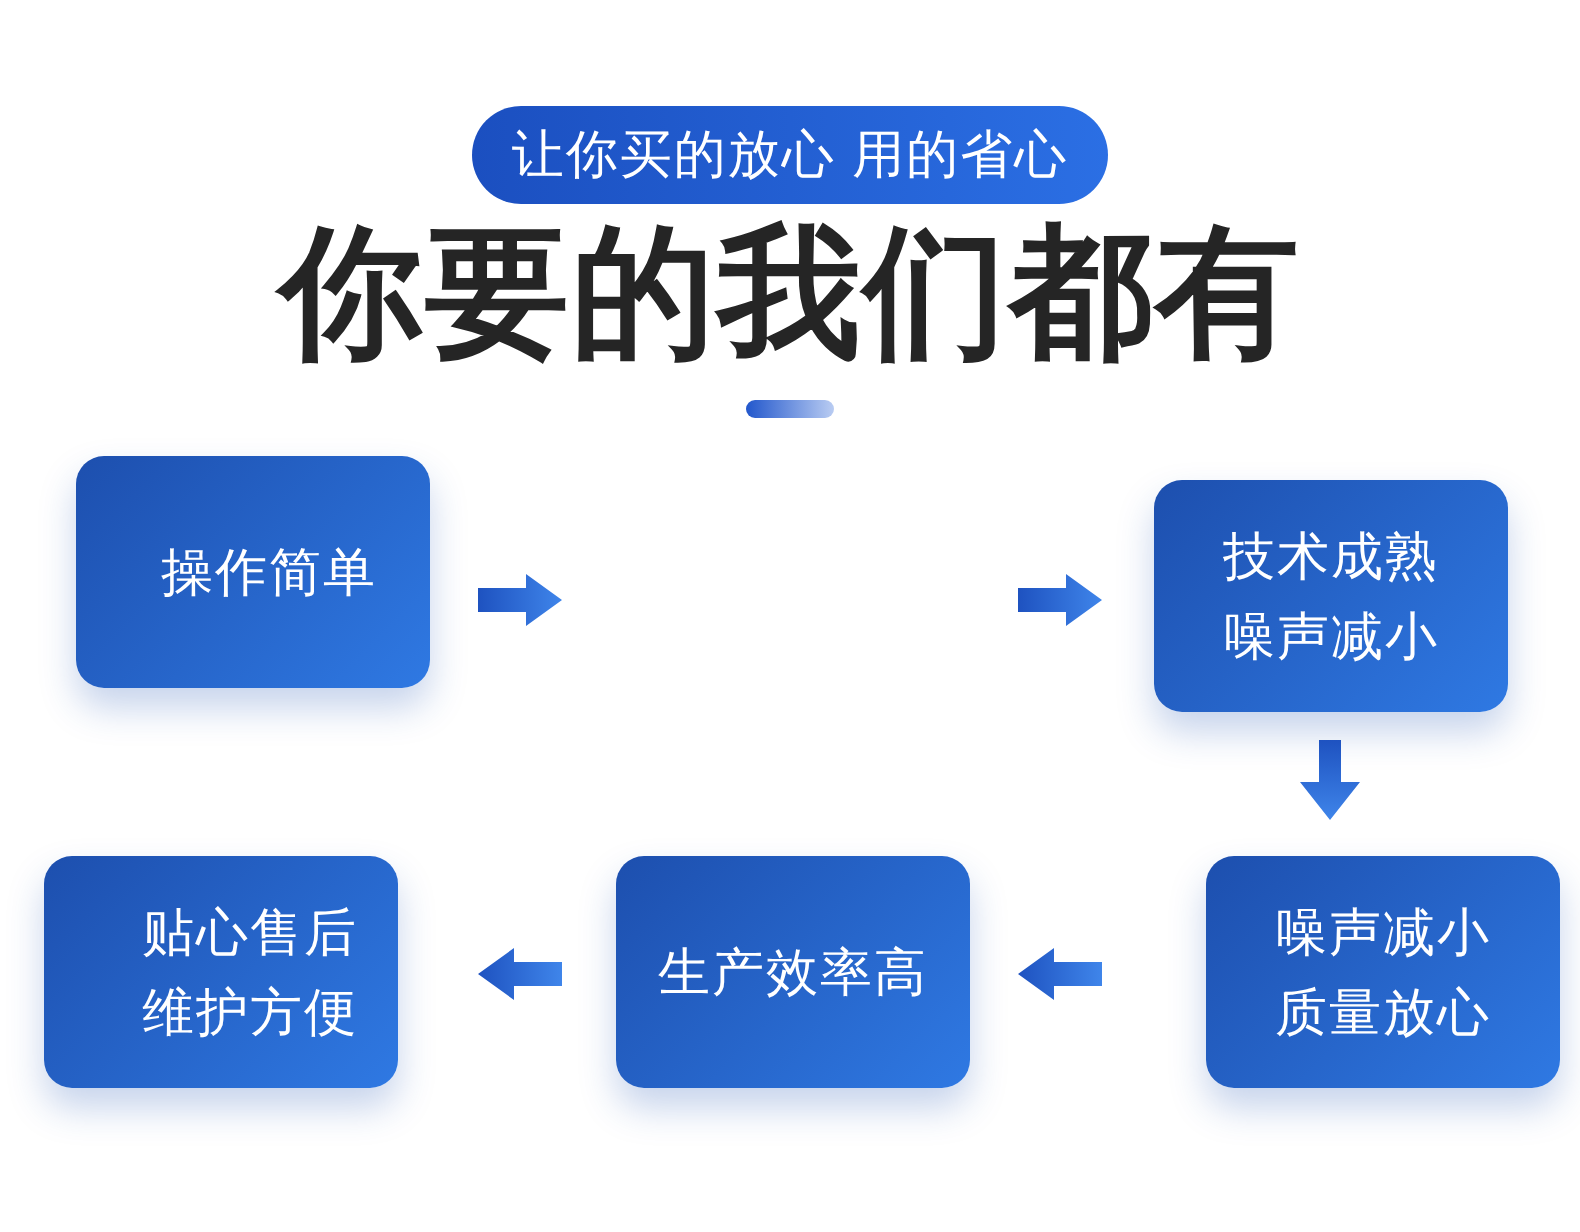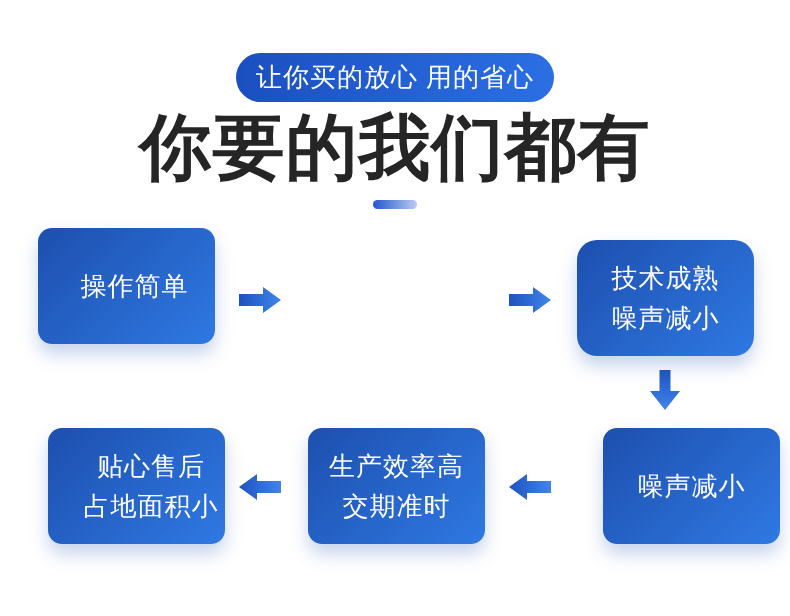--- a/index.html
+++ b/index.html
@@ -66,24 +66,24 @@
     font-size: 26px;
     letter-spacing: 1px;
     line-height: 40px;
     display: flex; flex-direction: column;
     align-items: center; justify-content: center;
     text-align: center;
     white-space: nowrap;
   }
   .pos-b1 { left: 38px;  top: 228px; padding-left: 16px; }
   .pos-b2 { left: 310px; top: 240px; }
-  .pos-b3 { left: 577px; top: 240px; border-radius: 20px; }
+  .pos-b3 { left: 577px; top: 240px; }
   .pos-b4 { left: 577px; top: 428px; margin-left: 26px; }
   .pos-b5 { left: 308px; top: 428px; }
-  .pos-b6 { left: 48px;  top: 428px; padding-left: 29px; }
+  .pos-b6 { left: 22px;  top: 428px; padding-left: 29px; }
   .flow-arrow { position: absolute; display: block; }
   .pos-a1 { left: 239px; top: 287px; width: 42px; height: 26px; }
   .pos-a2 { left: 509px; top: 287px; width: 42px; height: 26px; }
   .pos-a3 { left: 650px; top: 370px; width: 30px; height: 40px; }
   .pos-a4 { left: 509px; top: 474px; width: 42px; height: 26px; }
   .pos-a5 { left: 239px; top: 474px; width: 42px; height: 26px; }
   .stop-start { stop-color: var(--arrow-grad-start); }
   .stop-end   { stop-color: var(--arrow-grad-end); }
   .defs-svg { position: absolute; width: 0; height: 0; }
 </style>
@@ -130,33 +130,33 @@
     <span>技术成熟</span>
     <span>噪声减小</span>
   </div>
 
   <svg class="flow-arrow pos-a3" viewBox="0 0 30 40">
     <path d="M9.5 0 H20.5 V21 H30 L15 40 L0 21 H9.5 Z" fill="url(#gradV)"></path>
   </svg>
 
   <div class="feature-box pos-b4">
     <span>噪声减小</span>
+    <span>质量放心</span>
   </div>
 
   <svg class="flow-arrow pos-a4" viewBox="0 0 42 26">
     <path d="M42 7 H18 V0 L0 13 L18 26 V19 H42 Z" fill="url(#gradH)"></path>
   </svg>
 
   <div class="feature-box pos-b5">
     <span>生产效率高</span>
-    <span>交期准时</span>
   </div>
 
   <svg class="flow-arrow pos-a5" viewBox="0 0 42 26">
     <path d="M42 7 H18 V0 L0 13 L18 26 V19 H42 Z" fill="url(#gradH)"></path>
   </svg>
 
   <div class="feature-box pos-b6">
     <span>贴心售后</span>
-    <span>占地面积小</span>
+    <span>维护方便</span>
   </div>
 
 </div>
 
 </body></html>

